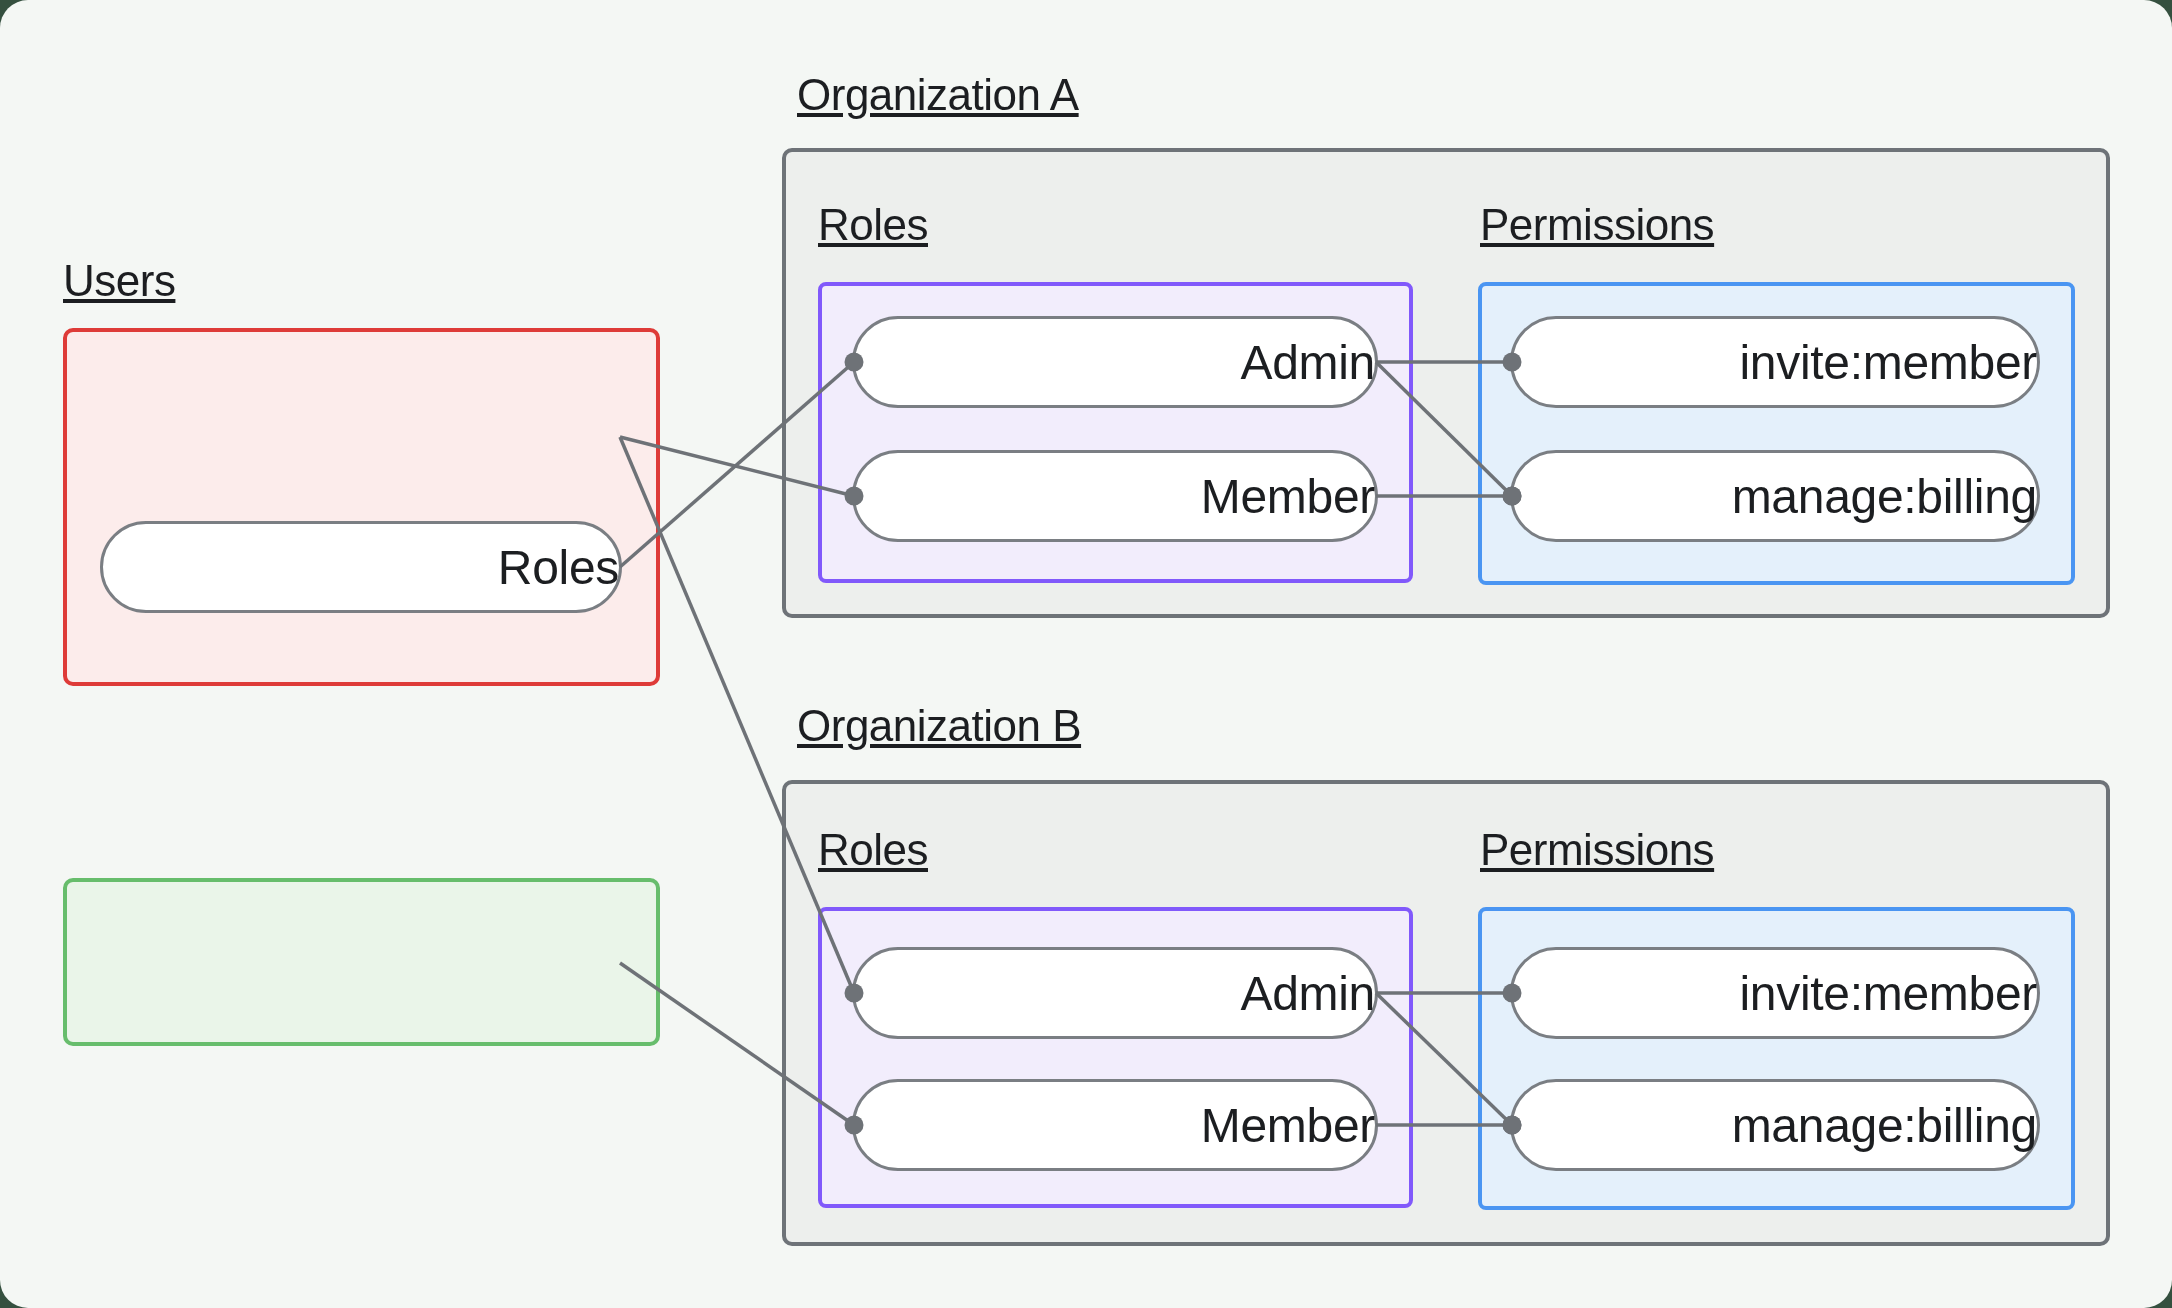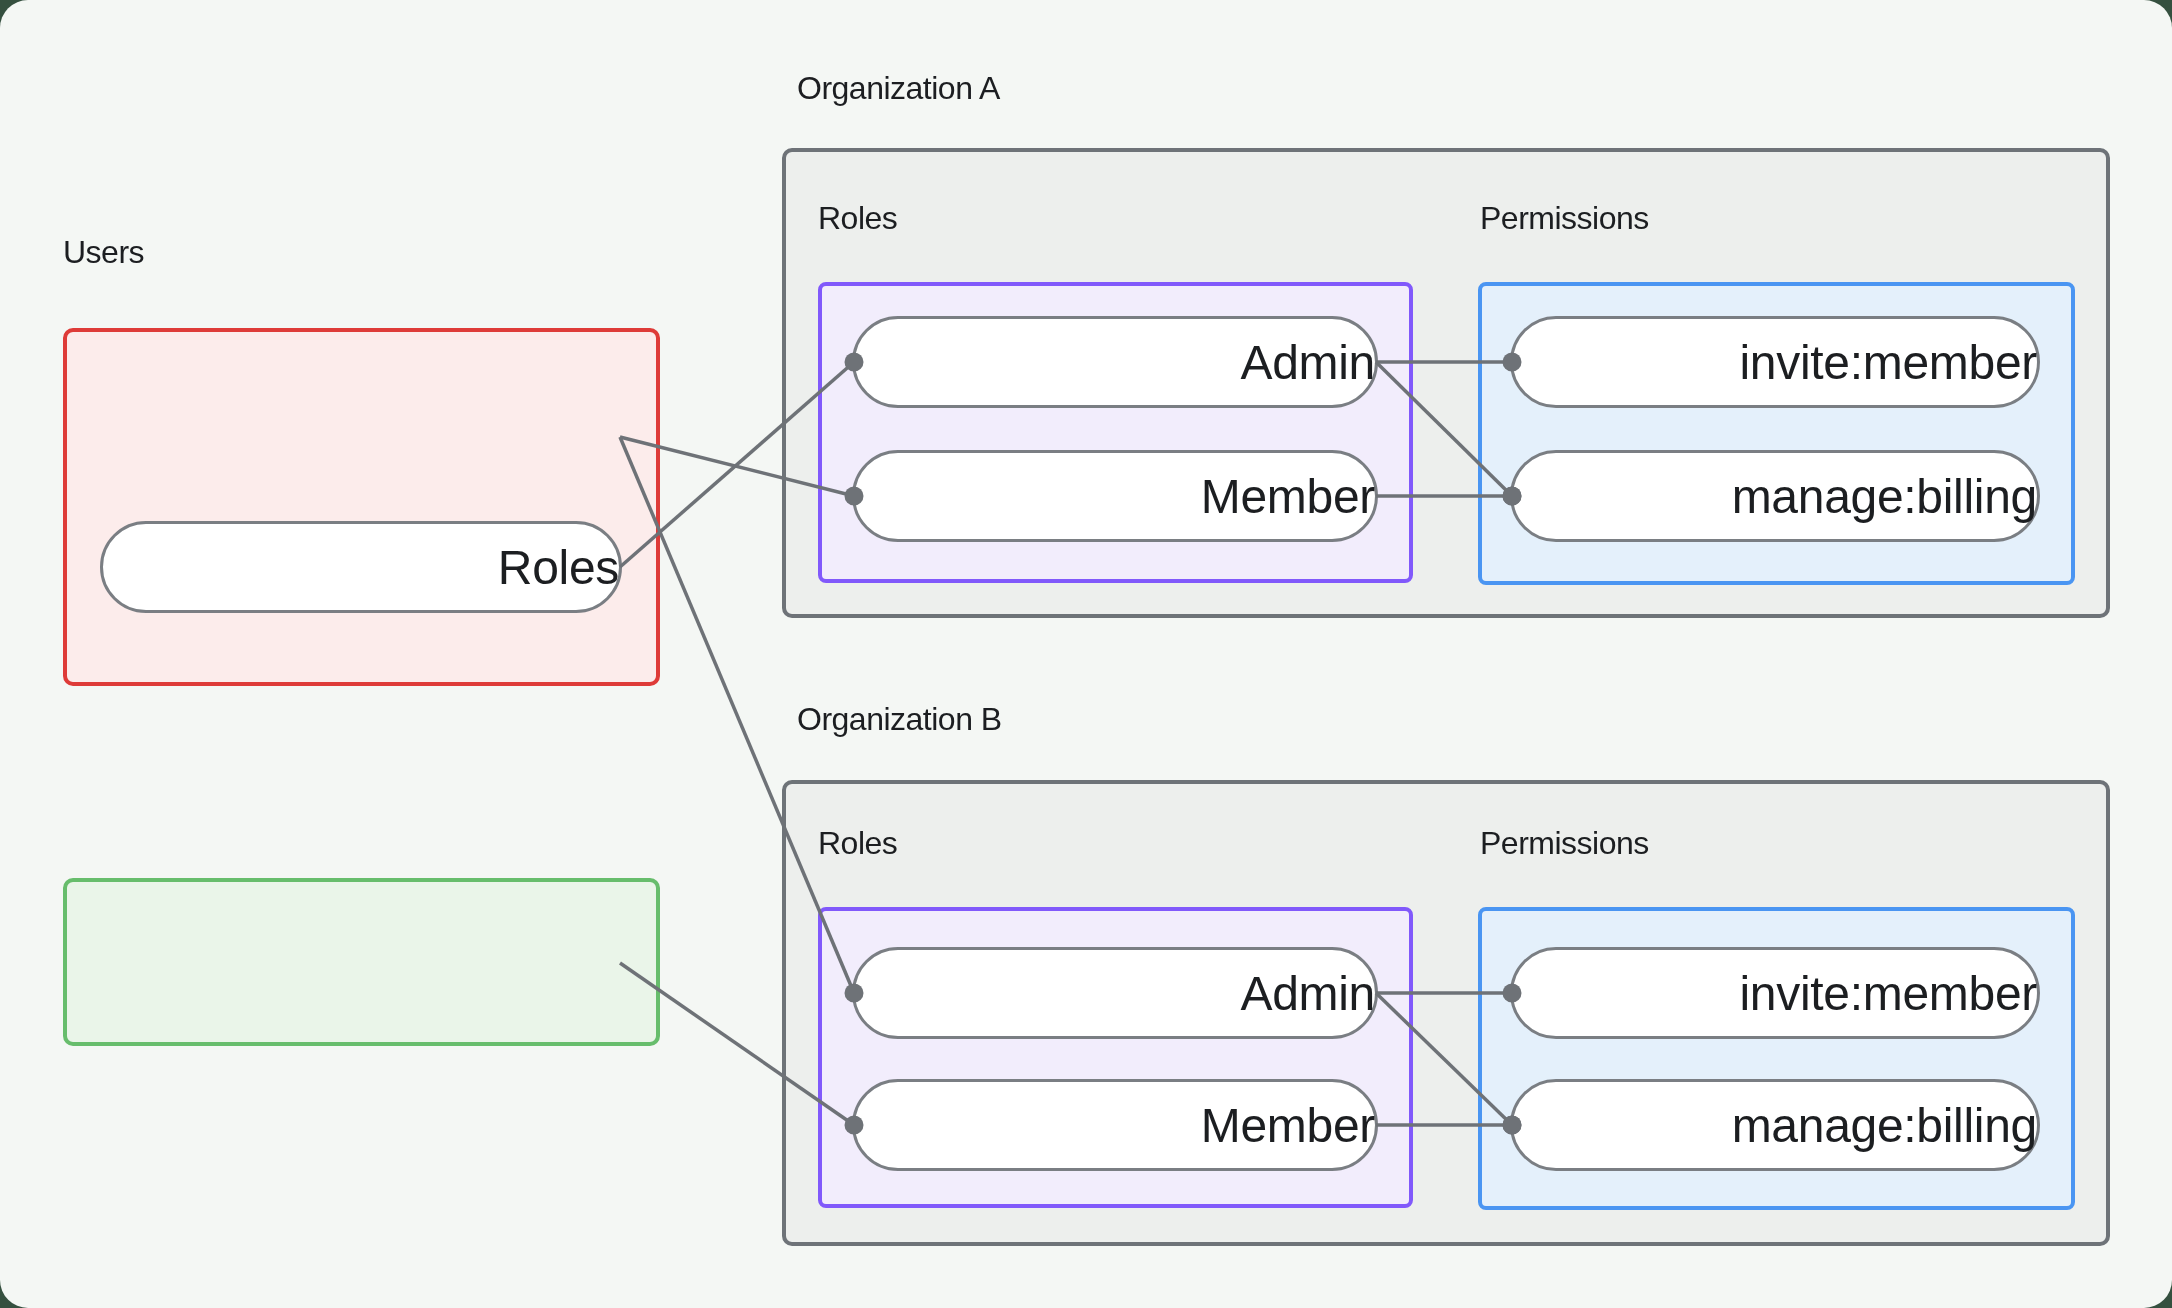--- a/index.html
+++ b/index.html
@@ -14,21 +14,21 @@
   }
   *{box-sizing:border-box;margin:0;padding:0}
   html,body{background:var(--backdrop);}
   .canvas{
     position:relative;width:2172px;height:1308px;
     background:var(--canvas-bg);border-radius:28px;overflow:hidden;
     font-family:"Liberation Sans",sans-serif;color:var(--text);
   }
   .abs{position:absolute;}
   .section-label{
-    font-size:32px;font-weight:500;letter-spacing:-0.5px;white-space:nowrap;
+    font-size:44px;font-weight:500;letter-spacing:-0.5px;white-space:nowrap;text-decoration:underline;
   }
   .group-box{border-radius:10px;border:4px solid;}
   .org-box{background:var(--org-bg);border:4px solid var(--org-border);border-radius:10px;}
   .users-box{background:var(--users-bg);border-color:var(--users-border);}
   .m2m-box{background:var(--m2m-bg);border-color:var(--m2m-border);}
   .roles-box{background:var(--roles-bg);border-color:var(--roles-border);border-radius:8px;}
   .perms-box{background:var(--perms-bg);border-color:var(--perms-border);border-radius:8px;}
   .pill{
     height:92px;border-radius:46px;background:var(--pill-bg);
     border:3px solid var(--pill-border);
@@ -37,21 +37,21 @@
   }
   #edges{position:absolute;left:0;top:0;width:2172px;height:1308px;pointer-events:none;}
   #edges line{stroke:var(--line);stroke-width:3.5px;}
   #edges circle{fill:var(--line);}
 </style>
 </head>
 <body>
 
 <div class="canvas">
 
-  <div class="abs section-label" style="left:63px;top:234px">Users</div>
+  <div class="abs section-label" style="left:63px;top:256px">Users</div>
   <div class="abs group-box users-box" style="left:63px;top:328px;width:597px;height:358px"></div>
   <div class="abs pill" style="left:100px;top:521px;width:522px">
     <span>Roles</span>
   </div>
 
   <div class="abs group-box m2m-box" style="left:63px;top:878px;width:597px;height:168px"></div>
 
   <div class="abs section-label" style="left:797px;top:70px">Organization A</div>
   <div class="abs org-box" style="left:782px;top:148px;width:1328px;height:470px"></div>
   <div class="abs section-label" style="left:818px;top:200px">Roles</div>

